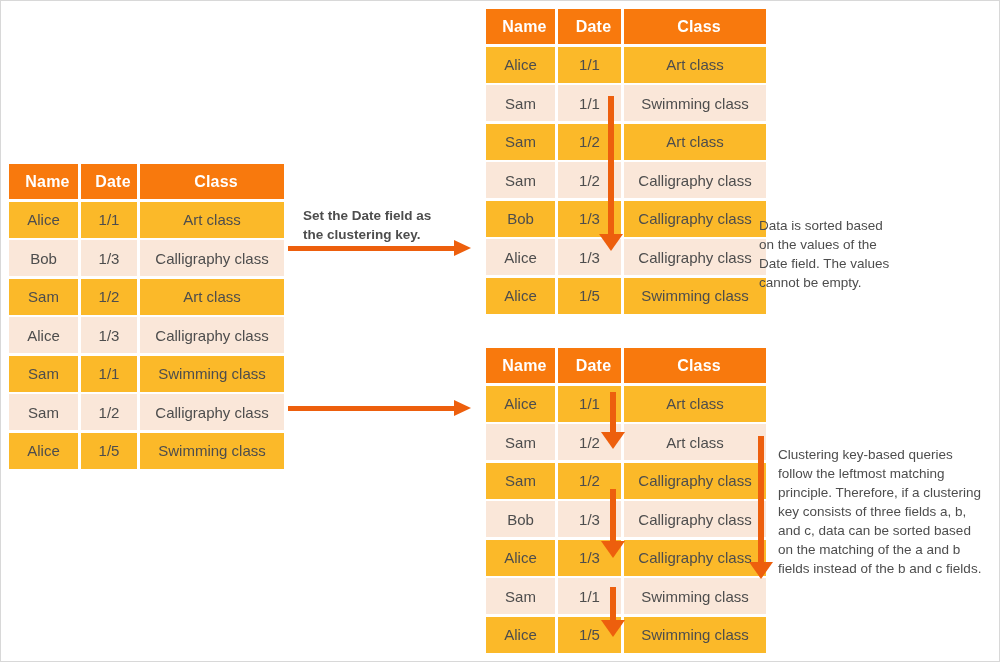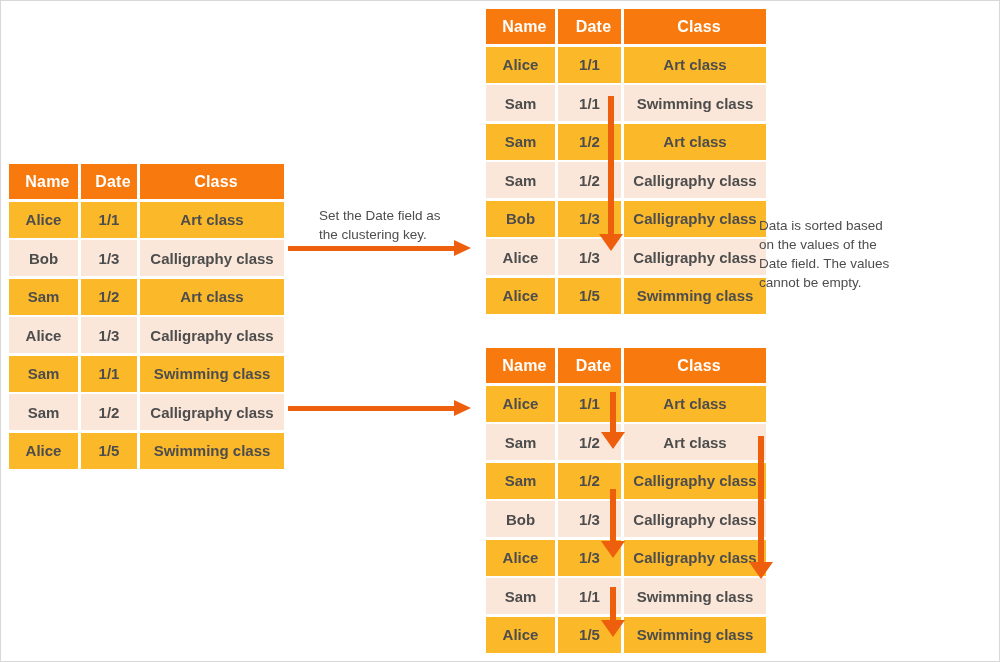--- a/index.html
+++ b/index.html
@@ -5,21 +5,21 @@
   * { margin:0; padding:0; box-sizing:border-box; }
   html,body { background:#fff; font-family:"Liberation Sans", sans-serif; }
   .canvas{
     position:relative; width:1000px; height:662px;
     background:#fff; border:1px solid var(--canvas_border); overflow:hidden;
   }
   
   .tbl{ position:absolute; display:flex; flex-direction:column; row-gap:2.5px; }
   .thead,.trow{ display:flex; column-gap:3px; }
   .thead{ height:35px; }
-  .trow{ height:36px;font-weight:bold; }
+  .trow{ height:36px; }
   .hcell{
     display:flex; align-items:center; justify-content:center;
     background:var(--header_bg); color:var(--header_text);
     font-weight:700; font-size:16px; letter-spacing:.2px;padding-left:8px;
   }
   .tcell{
     display:flex; align-items:center; justify-content:center;
     color:var(--cell_text); font-size:15px;
   }
   .trow.orange .tcell{ background:var(--row_orange); }
@@ -43,21 +43,21 @@
   #arrow-date-sort     { left:598px; top:95px;  height:155px; }
   #arrow-art-group     { left:600px; top:391px; height:57px; }
   #arrow-calli-group   { left:600px; top:488px; height:69px; }
   #arrow-swim-group    { left:600px; top:586px; height:50px; }
   #arrow-class-sort    { left:748px; top:435px; height:143px; }
   
   .caption{
     position:absolute; color:var(--caption_text);
     font-size:13.5px; line-height:18.5px; white-space:pre-line;
   }
-  #caption-set-date      { left:318px; top:206px; }
+  #caption-set-date      { left:302px; top:206px;font-weight:bold; }
   #caption-set-classdate { left:305px; top:420px; }
   .annotation{
     position:absolute; color:var(--caption_text);
     font-size:13.5px; line-height:19px; white-space:pre-line;
   }
   #annotation-date-sorted{ left:758px; top:215px; }
   #annotation-leftmost   { left:777px; top:444px; }
 </style>
 </head>
 <body>
@@ -193,20 +193,27 @@
       </div>
     </section>
 
   <div class="caption" id="caption-set-date">Set the Date field as
 the clustering key.</div>
 
   <div class="annotation" id="annotation-date-sorted">Data is sorted based
 on the values of the
 Date field. The values
 cannot be empty.</div>
+  <div class="annotation" id="annotation-leftmost">Clustering key-based queries
+follow the leftmost matching
+principle. Therefore, if a clustering
+key consists of three fields a, b,
+and c, data can be sorted based
+on the matching of the a and b
+fields instead of the b and c fields.</div>
 
   <div class="harrow" id="arrow-set-date">
     <div class="hshaft"></div>
     <div class="hhead"></div>
   </div>
   <div class="harrow" id="arrow-set-classdate">
     <div class="hshaft"></div>
     <div class="hhead"></div>
   </div>
 

